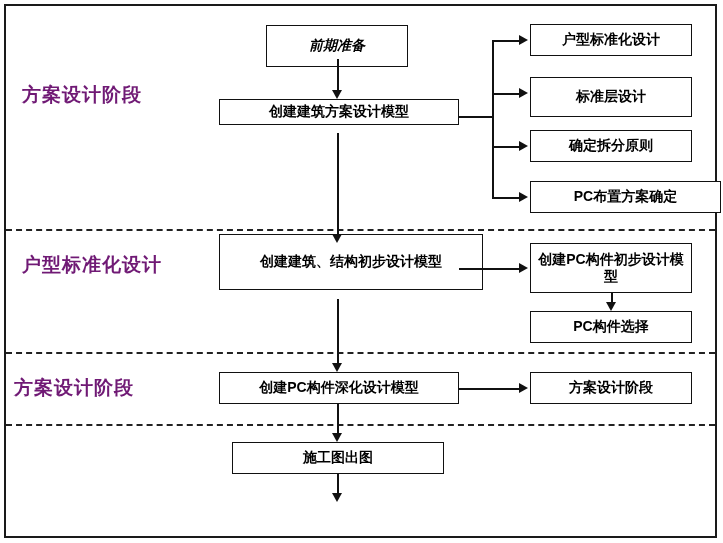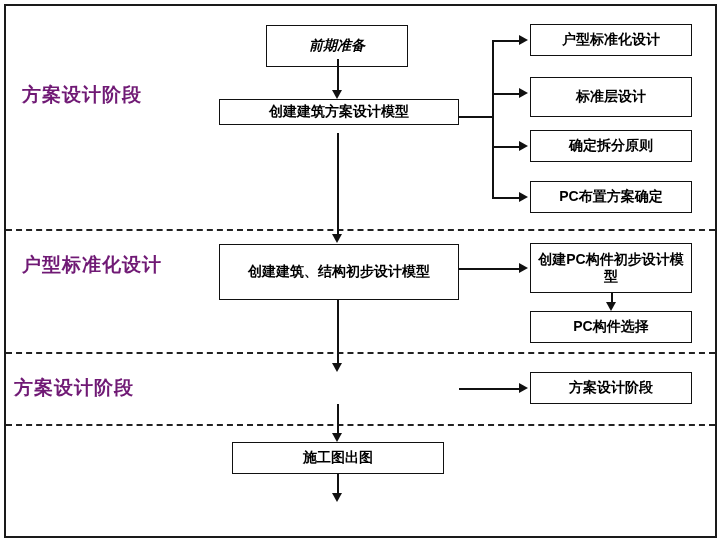--- a/index.html
+++ b/index.html
@@ -98,26 +98,27 @@
   <div class="stage-label" style="left:22px; top:252px;">户型标准化设计</div>
   <div class="stage-label" style="left:14px; top:375px;">方案设计阶段</div>
 
   <div class="node" style="left:266px; top:25px; width:142px; height:42px;font-style:italic;">前期准备</div>
 
   <div class="node" style="left:219px; top:99px; width:240px; height:26px;">创建建筑方案设计模型</div>
 
   <div class="node" style="left:530px; top:24px; width:162px; height:32px;">户型标准化设计</div>
   <div class="node" style="left:530px; top:77px; width:162px; height:40px;">标准层设计</div>
   <div class="node" style="left:530px; top:130px; width:162px; height:32px;">确定拆分原则</div>
-  <div class="node" style="left:530px; top:181px; width:162px; height:32px;">PC布置方案确定</div>
+  <div class="node" style="left:530px; top:181px; width:191px; height:32px;">PC布置方案确定</div>
 
-  <div class="node" style="left:219px; top:244px; width:240px; height:56px;">创建建筑、结构初步设计模型</div>
+  <div class="node" style="left:219px; top:234px; width:264px; height:56px;">创建建筑、结构初步设计模型</div>
   <div class="node" style="left:530px; top:243px; width:162px; height:50px;">创建PC构件初步设计模型</div>
   <div class="node" style="left:530px; top:311px; width:162px; height:32px;">PC构件选择</div>
 
+  <div class="node" style="left:219px; top:372px; width:240px; height:32px;">创建PC构件深化设计模型</div>
   <div class="node" style="left:530px; top:372px; width:162px; height:32px;">方案设计阶段</div>
 
   <div class="node" style="left:232px; top:442px; width:212px; height:32px;">施工图出图</div>
 
   <div class="vline" style="left:337px; top:59px; height:31px;"></div>
   <div class="arrow arrow-down" style="left:332px; top:90px;"></div>
 
   <div class="hline" style="left:459px; top:116px; width:33px;"></div>
   <div class="vline" style="left:492px; top:40px; height:157px;"></div>
 

